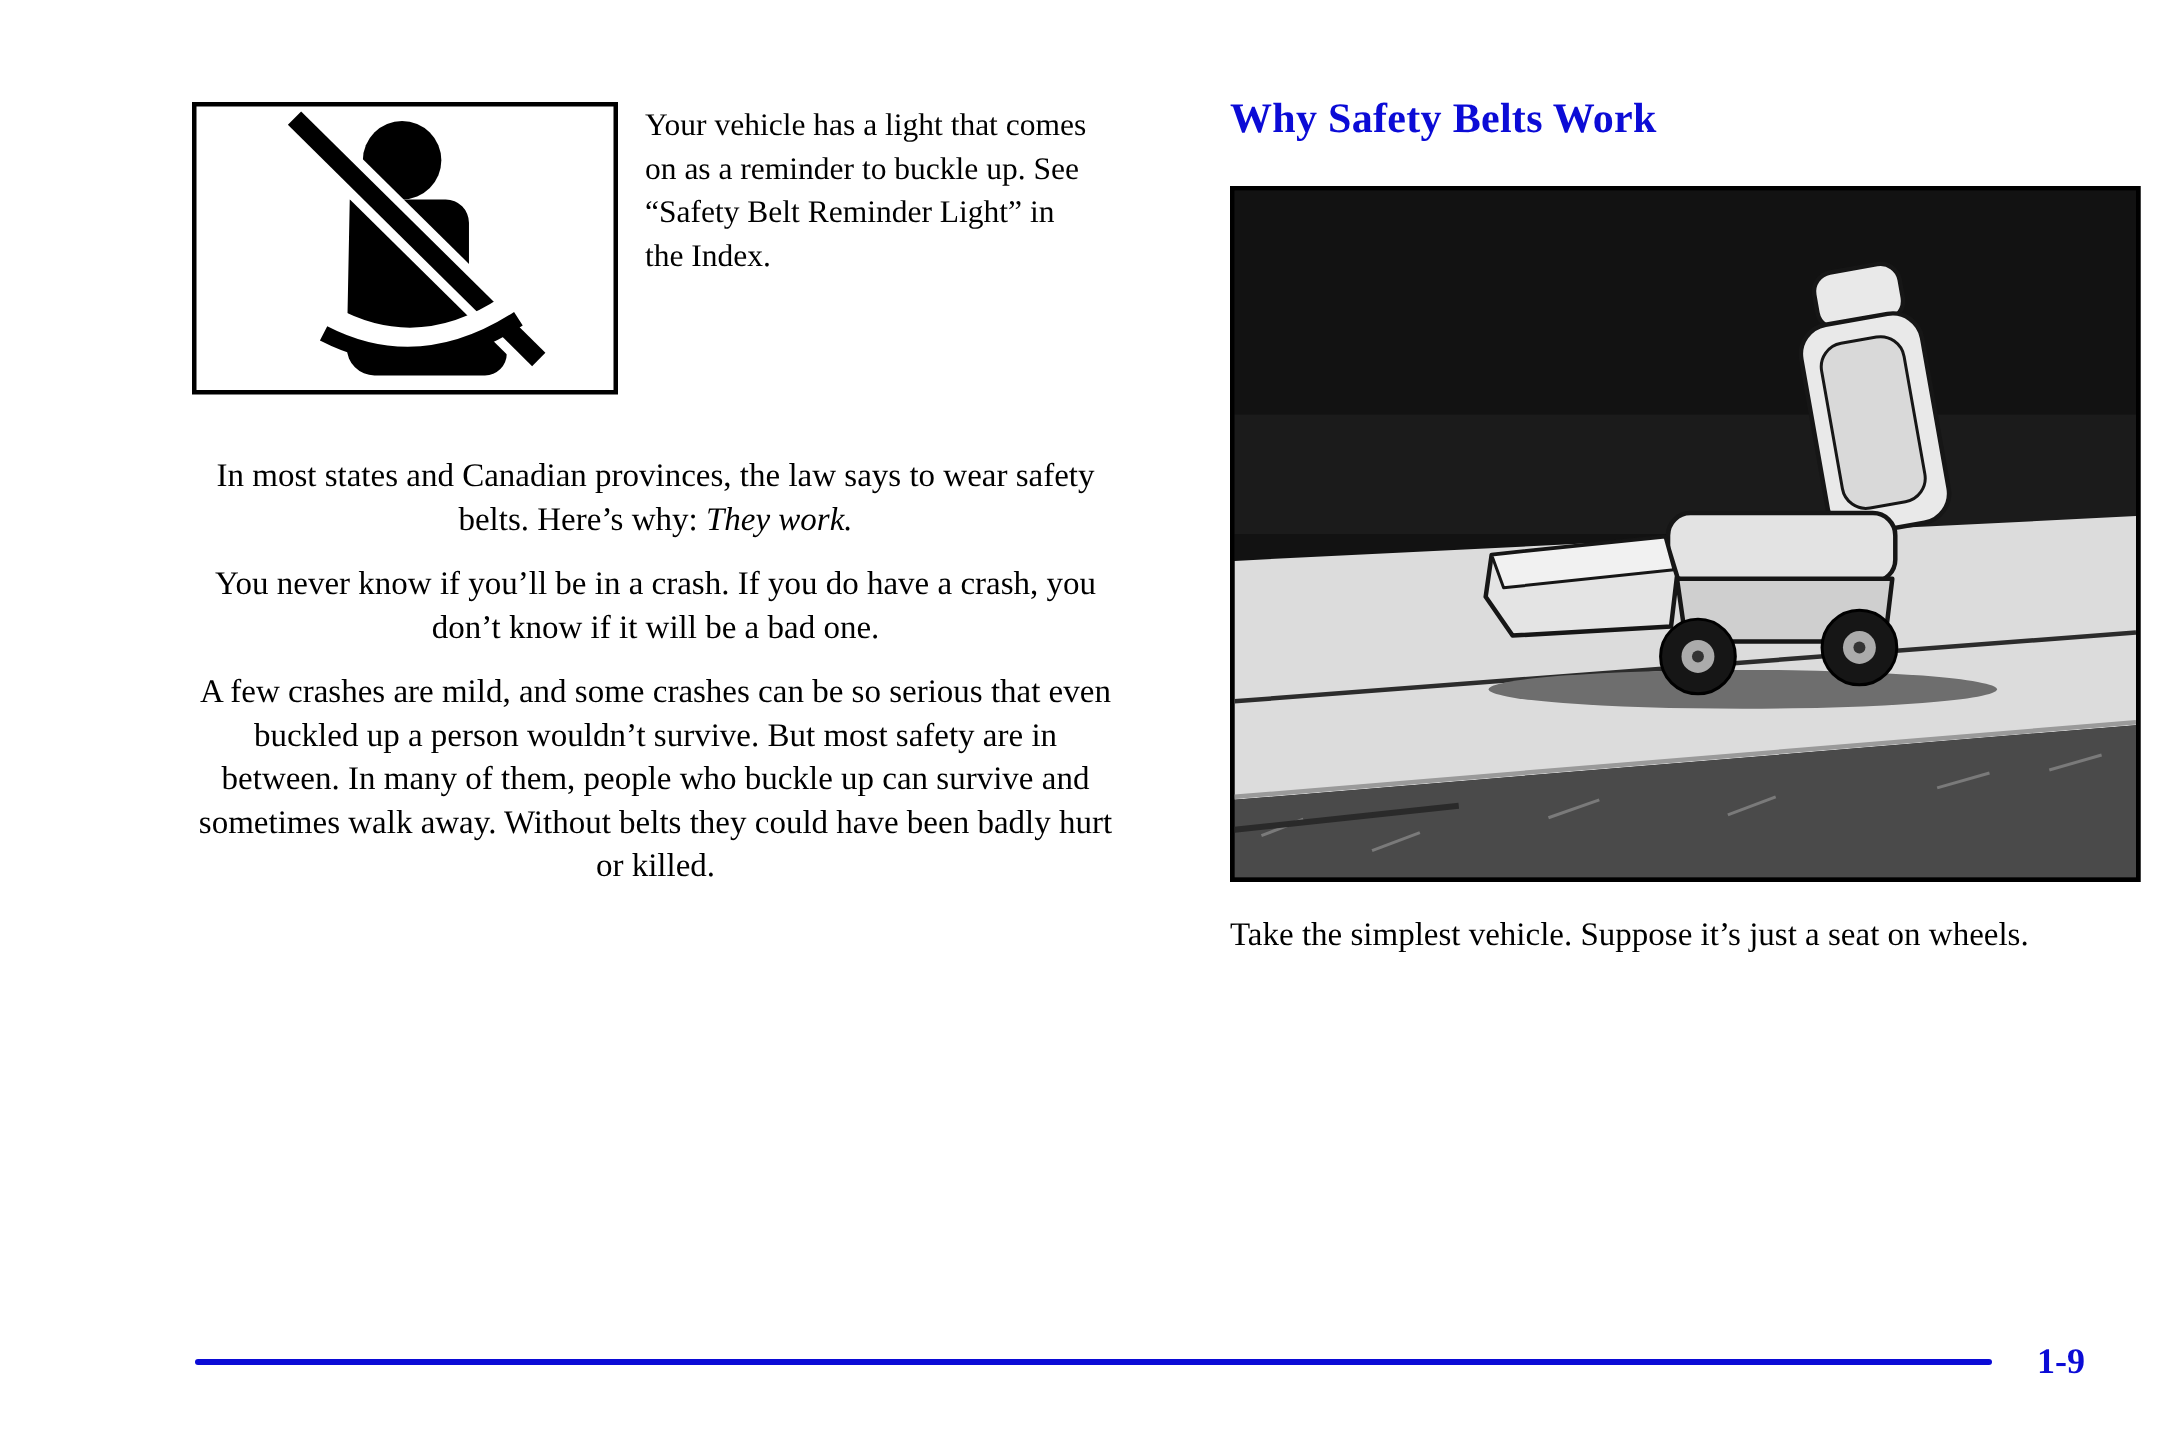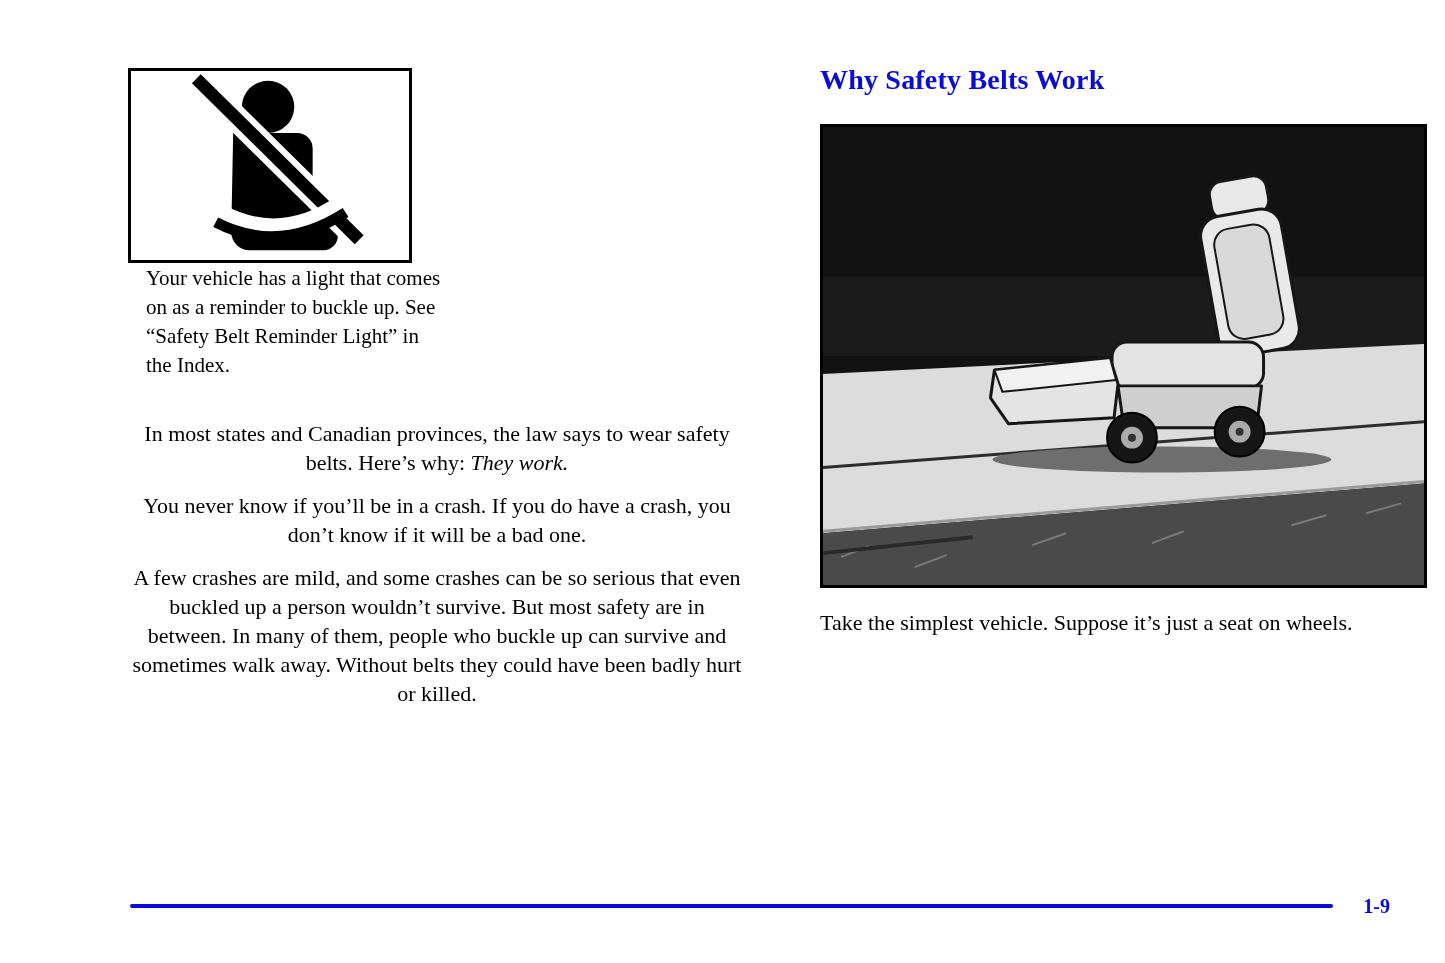--- a/index.html
+++ b/index.html
@@ -10,21 +10,21 @@
     position: relative;
     width: 1445px;
     height: 963px;
     background: #ffffff;
     overflow: hidden;
   }
 
   
   .left-col { position: absolute; left: 128px; top: 68px; width: 618px; }
 
-  .reminder-row { display: flex; align-items: flex-start; flex-direction: column; }
+  .reminder-row { display: flex; align-items: flex-start; }
 
   .icon-box {
     width: 284px;
     height: 195px;
     border: 3px solid #000;
     background: #fff;
     flex: 0 0 auto;
   }
   .icon-box svg { display: block; width: 100%; height: 100%; }
 
@@ -69,21 +69,21 @@
     position: absolute;
     left: 130px;
     right: 55px;
     top: 896px;
     display: flex;
     align-items: center;
   }
   .rule { flex: 1; height: 4px; background: #0b0bd6; border-radius: 2px; }
   .page-number {
     margin-left: 30px;
-    font-size: 20px;
+    font-size: 24px;
     font-weight: bold;
     color: #0b0bd6;
     line-height: 1;
   }
 </style>
 </head>
 <body>
 
 <div class="page">
 

